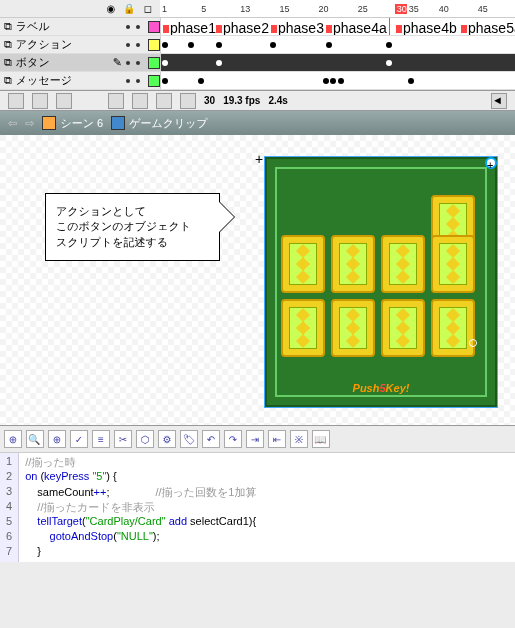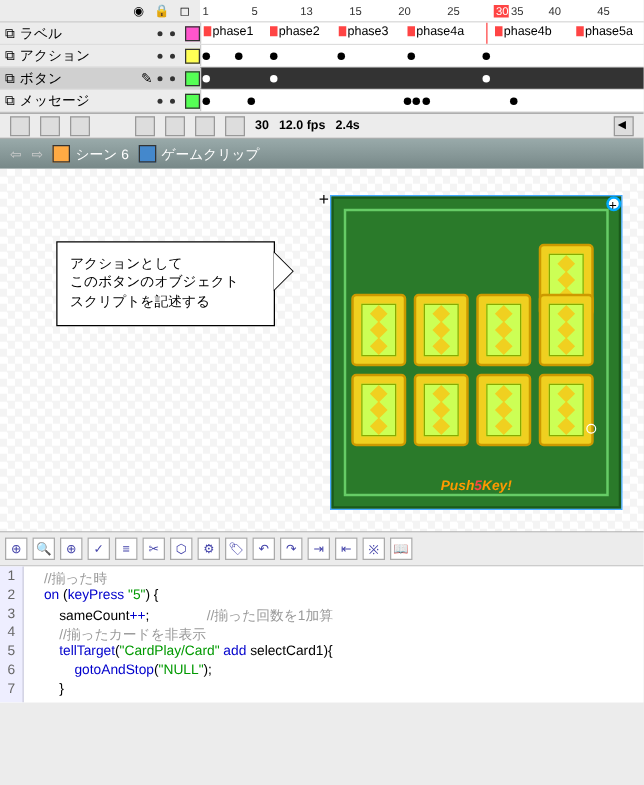--- a/index.html
+++ b/index.html
@@ -15,21 +15,21 @@
 
 .layer-row { display: flex; height: 18px; border-bottom: 1px solid #ddd; }
 .layer-row.active { background: #d0d0d0; }
 .layer-info { width: 160px; display: flex; align-items: center; padding-left: 4px; gap: 4px; }
 .layer-name { flex: 1; font-size: 11px; }
 .layer-dots { display: flex; gap: 6px; padding-right: 4px; }
 .dot { width: 4px; height: 4px; background: #333; border-radius: 50%; }
 .color-swatch { width: 12px; height: 12px; border: 1px solid #333; }
 .frame-track { flex: 1; background: #fff; position: relative; border-left: 1px solid #ccc; overflow: hidden; }
 .keyframe { position: absolute; width: 6px; height: 6px; background: #000; border-radius: 50%; top: 50%; transform: translate(-50%, -50%); }
-.label-frame { position: absolute; font-size: 10px; top: 2px; white-space: nowrap; }
+.label-frame { position: absolute; font-size: 14px; top: 2px; white-space: nowrap; }
 .label-frame::before { content: ""; display:inline-block; width:6px; height:8px; background: #f44; margin-right:1px; vertical-align: middle; }
 .playhead { position: absolute; top: 0; width: 1px; background: #f44; height: 100px; z-index: 5; }
 
 .timeline-footer { display: flex; height: 20px; align-items: center; gap: 8px; padding: 0 8px; background: #ececec; border-top: 1px solid #999; }
 .tl-btn { width: 16px; height: 16px; background: #ddd; border: 1px solid #999; }
 .tl-info { font-size: 10px; font-weight: bold; }
 
 .breadcrumb { display: flex; align-items: center; height: 24px; background: linear-gradient(#9aa,#788); gap: 8px; padding: 0 8px; color: #fff; font-size: 11px; }
 .breadcrumb-item { display: flex; align-items: center; gap: 4px; }
 .bc-icon { width: 14px; height: 14px; background: #fa4; border: 1px solid #333; }
@@ -49,21 +49,21 @@
 .push-text { position: absolute; bottom: 10px; width: 100%; text-align: center; font-weight: bold; font-style: italic; font-size: 14px; margin-top: 24px; }
 .reg-point { position: absolute; right: -2px; top: -2px; width: 12px; height: 12px; border: 2px solid #0af; border-radius: 50%; background: #fff; }
 .cross { position: absolute; font-size: 14px; }
 
 .code-panel { background: #fff; border-top: 1px solid #999; }
 .code-toolbar { display: flex; gap: 4px; padding: 4px; background: #ececec; border-bottom: 1px solid #ccc; }
 .code-btn { width: 18px; height: 18px; border: 1px solid #aaa; background: #fff; font-size: 10px; display:flex; align-items:center; justify-content:center; color:#44a; }
 .code-area { display: flex; font-family: monospace; font-size: 11.5px; overflow: hidden; }
 .gutter { background: #eef; border-right: 1px solid #ccd; padding: 2px 6px; text-align: right; color: #666; }
 .gutter div { height: 15px; }
-.code-lines { padding: 2px 16px; }
+.code-lines { padding: 2px 6px; }
 .code-lines div { height: 15px; white-space: pre; }
 .kw { color: #0000cc; }
 .str { color: #009900; }
 .cmt { color: #999; }
 .op { color: #0000cc; }
 </style>
 </head>
 <body>
 
 <div class="timeline-panel">
@@ -169,21 +169,21 @@
   <div class="timeline-footer">
     <span class="tl-btn"></span>
     <span class="tl-btn"></span>
     <span class="tl-btn"></span>
     <span style="flex:0 0 20px"></span>
     <span class="tl-btn"></span>
     <span class="tl-btn"></span>
     <span class="tl-btn"></span>
     <span class="tl-btn"></span>
     <span class="tl-info">30</span>
-    <span class="tl-info">12.0 fps</span>
+    <span class="tl-info">19.3 fps</span>
     <span class="tl-info">2.4s</span>
     <span style="flex:1"></span>
     <span class="tl-btn">◄</span>
   </div>
 </div>
 
 <div class="breadcrumb">
   <span style="color:#ccc">⇦</span>
   <span style="color:#ccc">⇨</span>
   <div class="breadcrumb-item">

